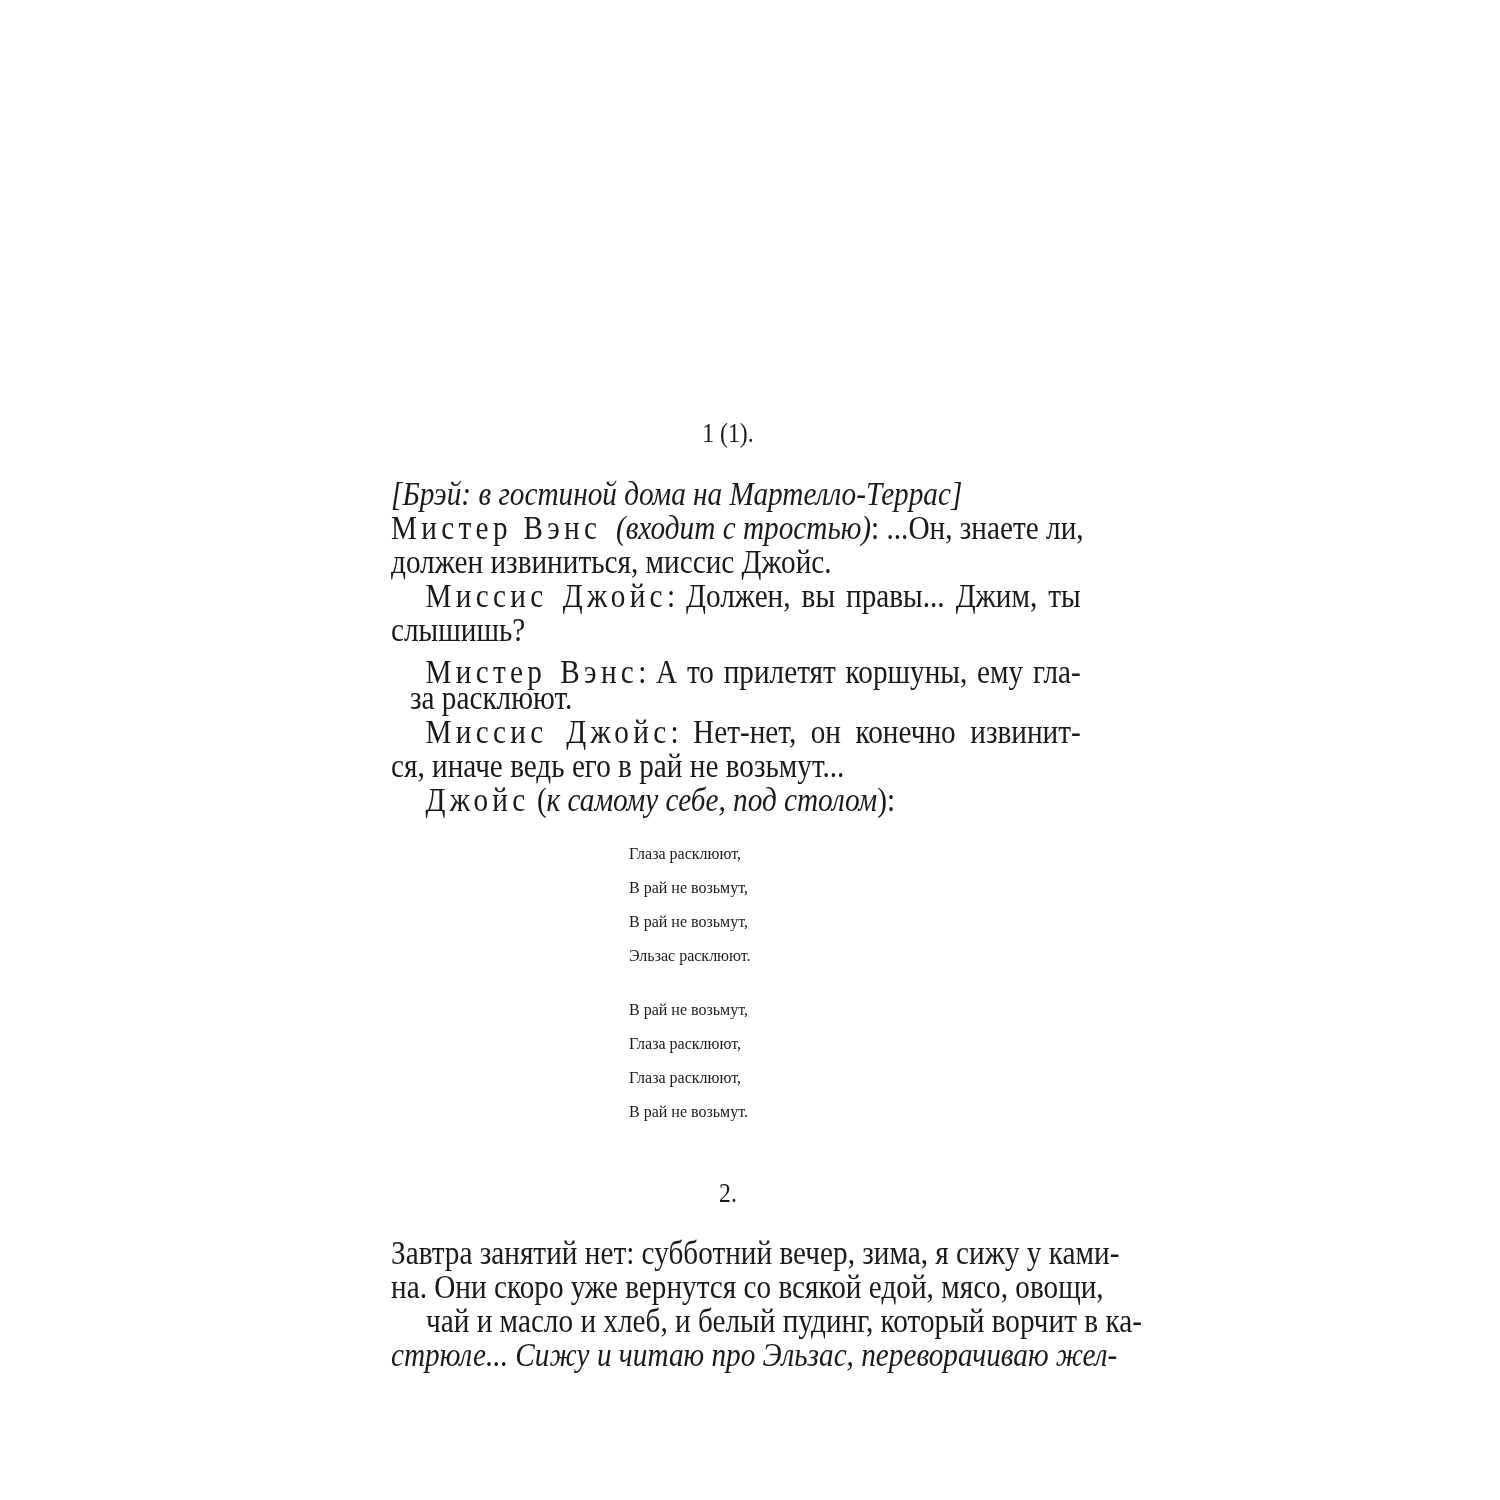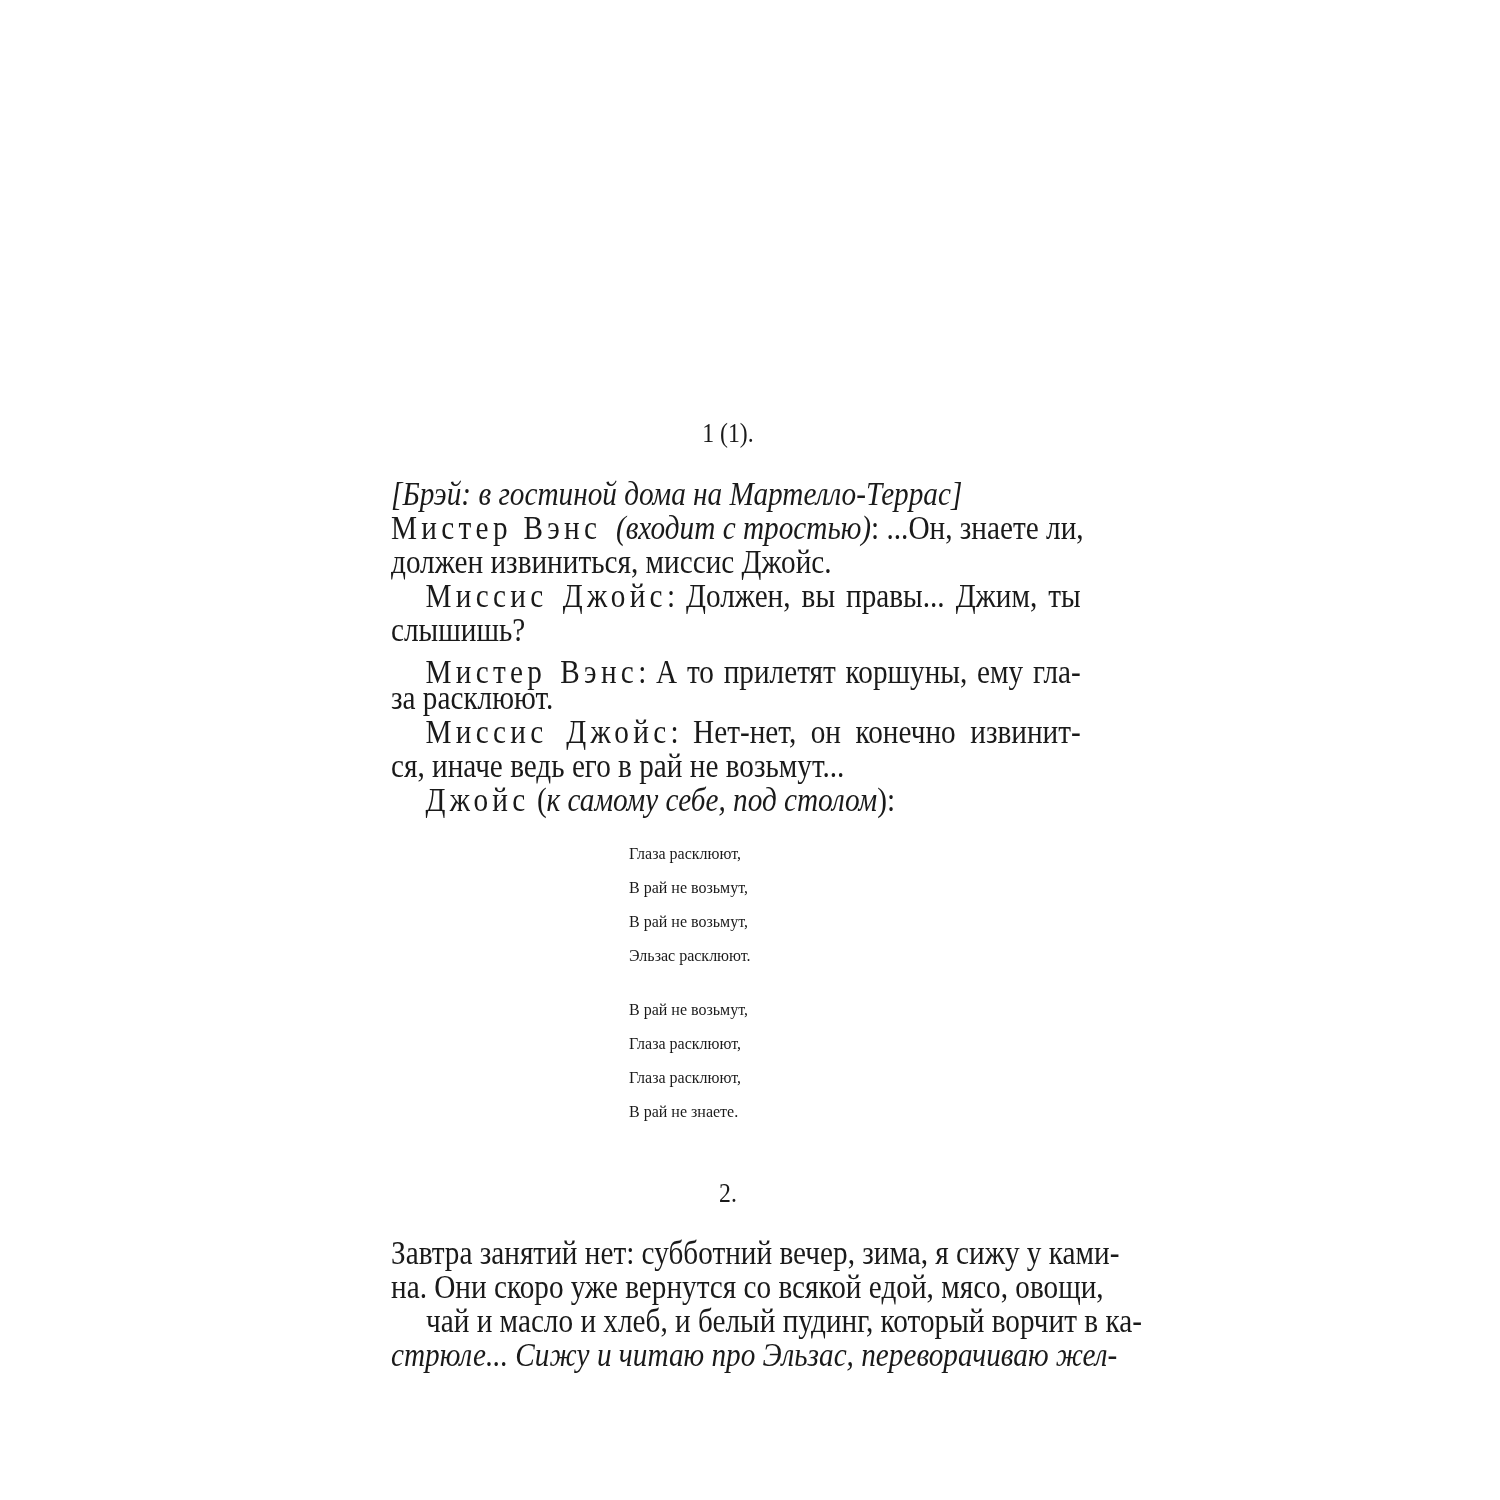--- a/index.html
+++ b/index.html
@@ -38,21 +38,21 @@
   <div class="line" style="top:579px;">
     <span class="cond justify indent"><span class="spaced">Миссис Джойс</span><span>: Должен, вы правы... Джим, ты</span></span>
   </div>
   <div class="line" style="top:613px;">
     <span class="cond">слышишь?</span>
   </div>
 
   <div class="line" style="top:647px;margin-top:8px;">
     <span class="cond justify indent"><span class="spaced">Мистер Вэнс</span><span>: А то прилетят коршуны, ему гла-</span></span>
   </div>
-  <div class="line" style="top:681px;">
+  <div class="line" style="top:681px;margin-left:19px;">
     <span class="cond">за расклюют.</span>
   </div>
 
   <div class="line" style="top:715px;">
     <span class="cond justify indent"><span class="spaced">Миссис Джойс</span><span>: Нет-нет, он конечно извинит-</span></span>
   </div>
   <div class="line" style="top:749px;">
     <span class="cond">ся, иначе ведь его в рай не возьмут...</span>
   </div>
 
@@ -79,14 +79,14 @@
 <div>
   <div class="verse" style="top:837px;">Глаза расклюют,</div>
   <div class="verse" style="top:871px;">В рай не возьмут,</div>
   <div class="verse" style="top:905px;">В рай не возьмут,</div>
   <div class="verse" style="top:939px;">Эльзас расклюют.</div>
 </div>
 <div>
   <div class="verse" style="top:993px;">В рай не возьмут,</div>
   <div class="verse" style="top:1027px;">Глаза расклюют,</div>
   <div class="verse" style="top:1061px;">Глаза расклюют,</div>
-  <div class="verse" style="top:1095px;">В рай не знаете.</div>
+  <div class="verse" style="top:1095px;">В рай не возьмут.</div>
 </div>
 
 </body></html>

